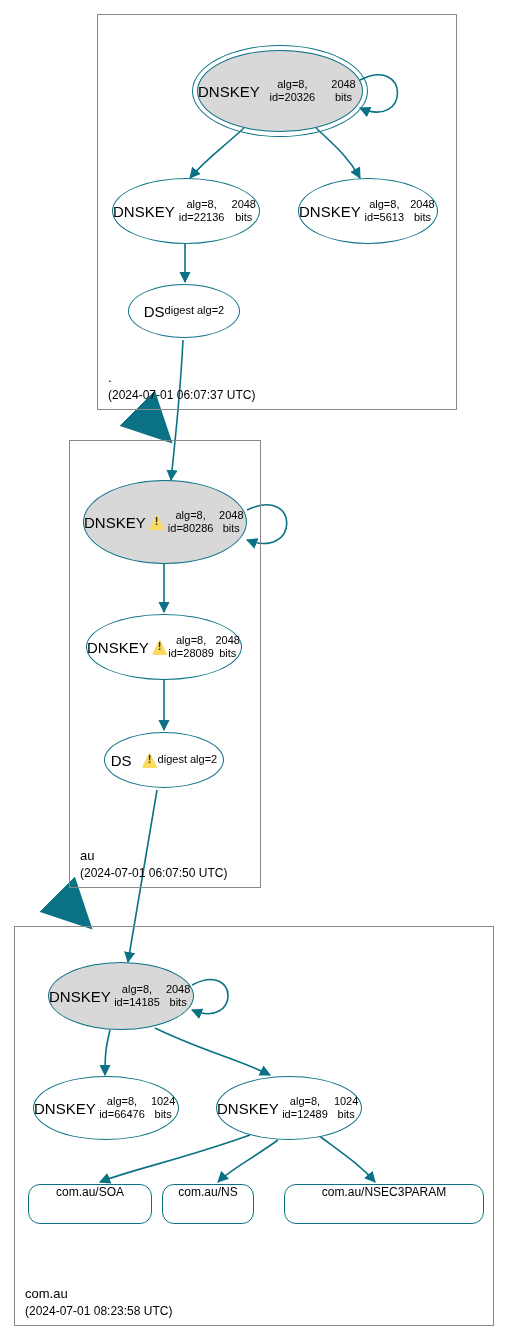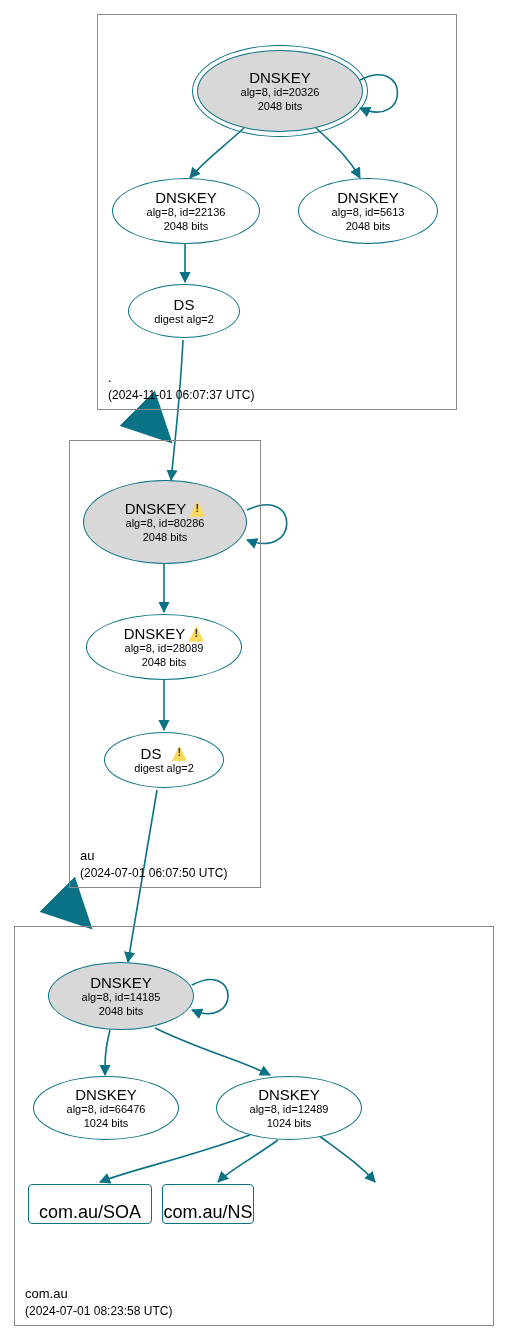--- a/index.html
+++ b/index.html
@@ -36,44 +36,44 @@
     line-height: 1.35;
   }
   .zone-label .zn { font-size: 13px; }
   .node {
     position: absolute;
     border: 1.6px solid #0b7285;
     border-radius: 50%;
     background: #fff;
     text-align: center;
     display: flex;
-    flex-direction: column;
+    flex-direction: row;
     align-items: center;
     justify-content: center;
     box-sizing: border-box;
   }
   .node.gray { background: #d8d8d8; }
   .node .title { font-size: 15px; font-weight: 400; display:flex; align-items:center; gap:3px; white-space:nowrap;}
   .node .sub { font-size: 11px; line-height: 1.2; }
   .double-ring {
     position: absolute;
     border: 1.6px solid #0b7285;
     border-radius: 50%;
     box-sizing: border-box;
     pointer-events: none;
   }
   .rrbox {
     position: absolute;
     border: 1.6px solid #0b7285;
-    border-radius: 4px;
+    border-radius: 12px;
     background: #fff;
     display: flex;
-    align-items: flex-end;
+    align-items: flex-start;
     justify-content: center;
-    font-size: 18px;
+    font-size: 12px;
     box-sizing: border-box;
   }
   .warn {
     display:inline-block;
     width:16px; height:16px;
     position: relative;
   }
   .warn::before{
     content:"";
     position:absolute; inset:0;
@@ -137,21 +137,21 @@
 
       <path d="M 278 1140 C 250 1160, 230 1170, 218 1182" marker-end="url(#ah)"></path>
 
       <path d="M 318 1135 C 345 1155, 360 1165, 375 1182" marker-end="url(#ah)"></path>
     </g>
   </svg>
 
   <div class="zone-box" style="left:97px; top:14px; width:360px; height:396px;">
     <div class="zone-label">
       <div class="zn">.</div>
-      <div>(2024-11-01 06:07:37 UTC)</div>
+      <div>(2024-07-01 06:07:37 UTC)</div>
     </div>
   </div>
 
   <div class="double-ring" style="left:192px; top:45px; width:176px; height:92px;"></div>
   <div class="node gray" style="left:197px; top:50px; width:166px; height:82px;">
     <div class="title">
         <span>DNSKEY</span>
       </div>
     <div class="sub">alg=8, id=20326</div>
     <div class="sub">2048 bits</div>
@@ -244,14 +244,17 @@
     <div class="sub">alg=8, id=12489</div>
     <div class="sub">1024 bits</div>
   </div>
 
   <div class="rrbox" style="left:28px; top:1184px; width:124px; height:40px;">
     <span>com.au/SOA</span>
   </div>
   <div class="rrbox" style="left:162px; top:1184px; width:92px; height:40px;">
     <span>com.au/NS</span>
   </div>
+  <div class="rrbox" style="left:284px; top:1184px; width:200px; height:40px;">
+    <span>com.au/NSEC3PARAM</span>
+  </div>
 
 </div>
 
 </body></html>

